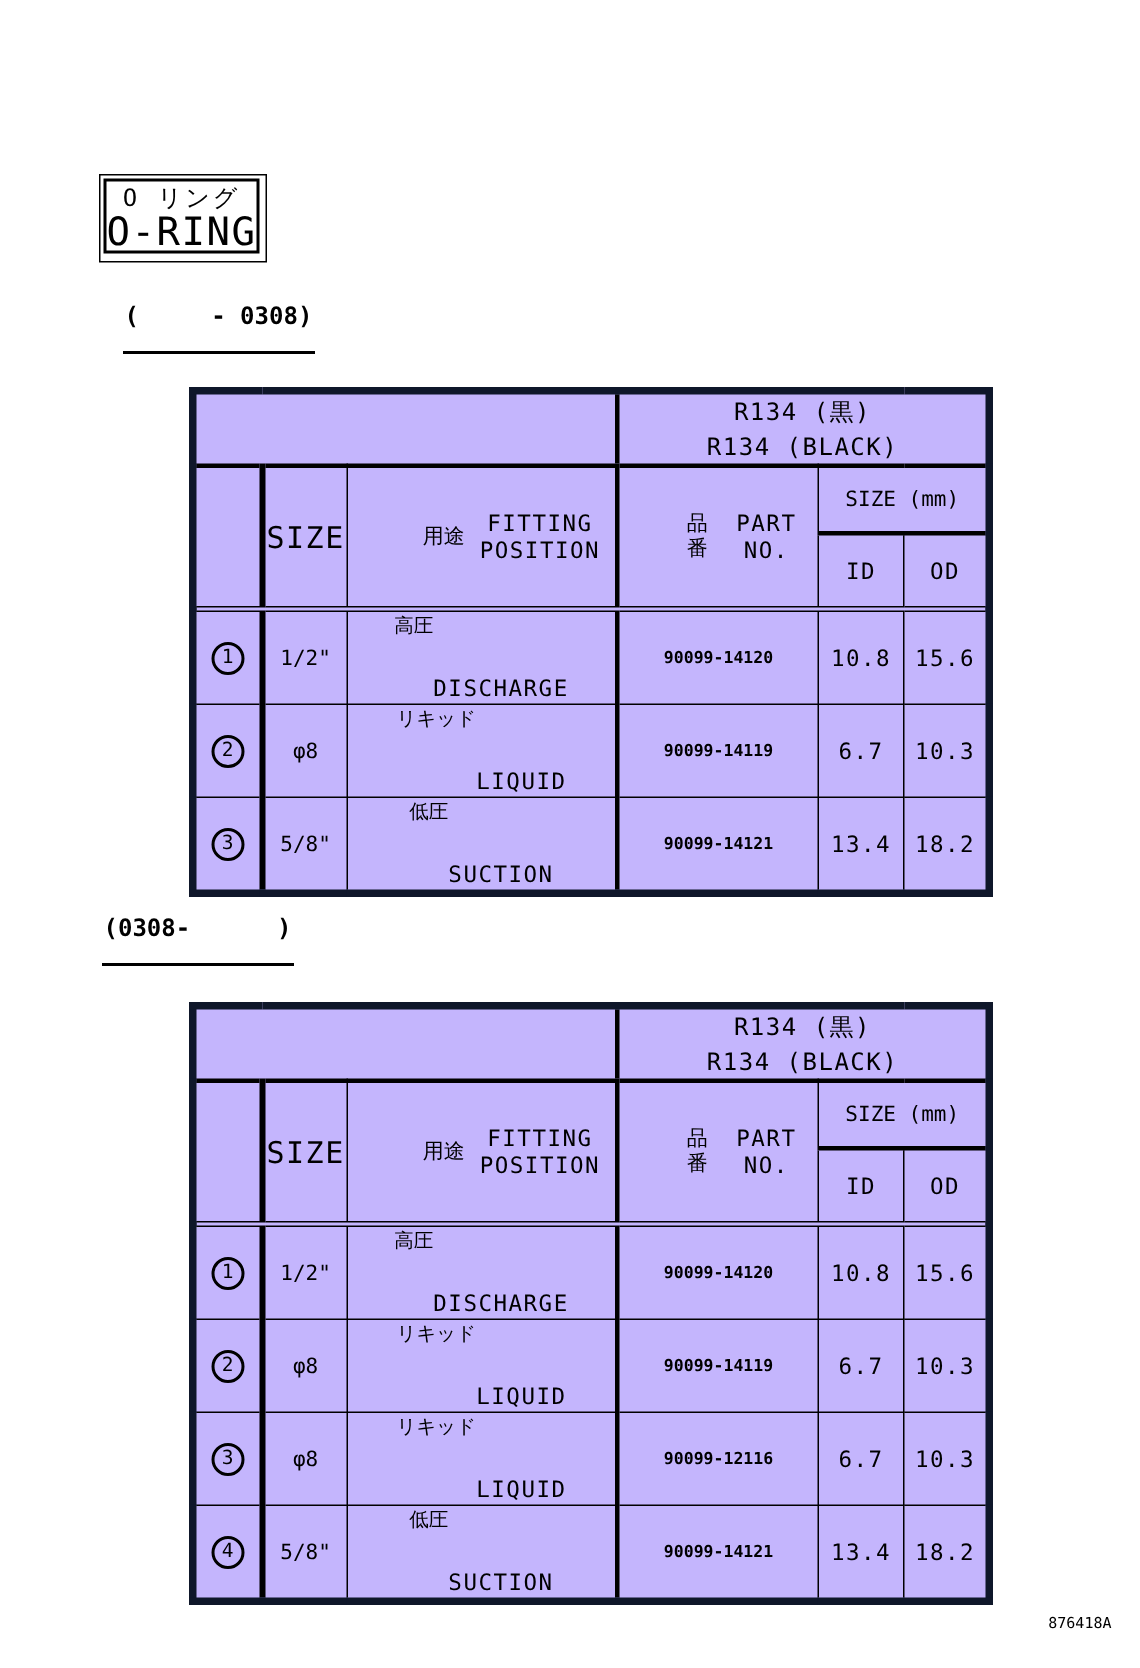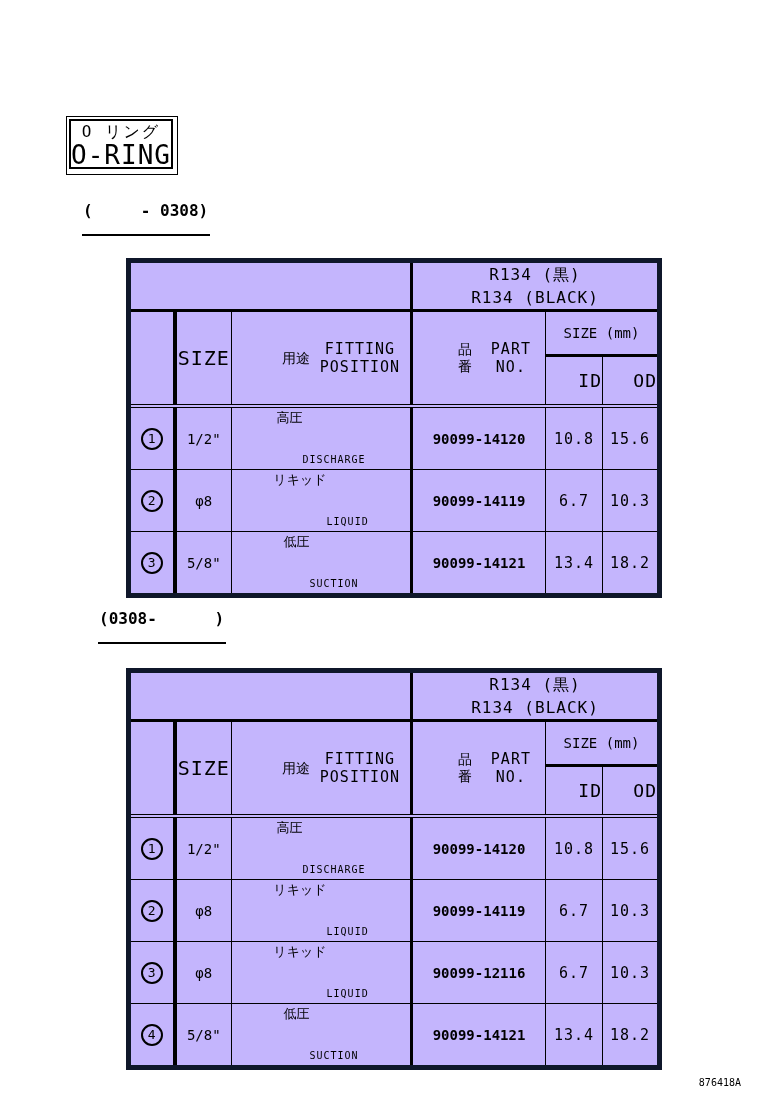--- a/index.html
+++ b/index.html
@@ -22,21 +22,21 @@
   }
   .title-jp { font-size:16px; line-height:22px; letter-spacing:2px; white-space:pre; }
   .title-en { font-size:26px; line-height:24px; letter-spacing:1px; }
 
   
   .range-label {
     position:absolute; font-size:16px; font-weight:bold; white-space:pre;
     border-bottom:2px solid #000; padding:0 2px 14px 1px; letter-spacing:0px;
   }
   .range-1 { left:82px; top:201px; }
-  .range-2 { left:98px; top:609px; }
+  .range-2 { left:68px; top:609px; }
 
   
   table.spec {
     position:absolute; left:126px; border-collapse:collapse; table-layout:fixed;
     border:5px solid #0f172a; background:#c4b5fd;
   }
   .t1 { top:258px; }
   .t2 { top:668px; }
   td {
     border:1px solid #000; padding:0; margin:0; text-align:center;
@@ -54,33 +54,33 @@
 
   .refrig div { font-size:16px; line-height:23px; letter-spacing:1px; white-space:pre; }
   .vsplit {
     height:92px; display:flex; flex-direction:row;
     justify-content:space-evenly; align-items:center;padding-left:40px;
   }
   .hjp { font-size:14px; line-height:17px; }
   .hen { font-size:15px; line-height:18px; letter-spacing:1px; white-space:pre-line; }
   .size-hd { font-size:20px; letter-spacing:1px; }
   .sizemm  { font-size:14px; letter-spacing:0px; white-space:pre;margin-left:28px; }
-  .idod    { font-size:18px; letter-spacing:1px;text-align:right; }
+  .idod    { font-size:15px; letter-spacing:1px; }
 
   .circ {
     display:inline-flex; width:22px; height:22px; box-sizing:border-box;
     border:2px solid #000; border-radius:50%;
     align-items:center; justify-content:center;
     font-size:13px; line-height:13px;
   }
   .sizecell { font-size:14px; letter-spacing:0px; }
   .poscell  { display:flex; flex-direction:row; justify-content:center; }
   .poscell .pjp { font-size:13px; line-height:19px; }
-  .poscell .pen { font-size:10px; line-height:19px; letter-spacing:1px;margin-top:42px; }
-  .partcell { font-weight:bold; font-size:14px; letter-spacing:0px;margin-left:22px; }
+  .poscell .pen { font-size:15px; line-height:19px; letter-spacing:1px;margin-top:42px; }
+  .partcell { font-weight:bold; font-size:11px; letter-spacing:0px;margin-left:22px; }
   .valcell  { font-size:15px; letter-spacing:1px; }
 
   .doc-code { position:absolute; top:1077px; right:19px; font-size:10px; letter-spacing:0px; }
 </style>
 </head>
 <body>
 
 <div class="page">
 
   <div class="title-box-outer">

